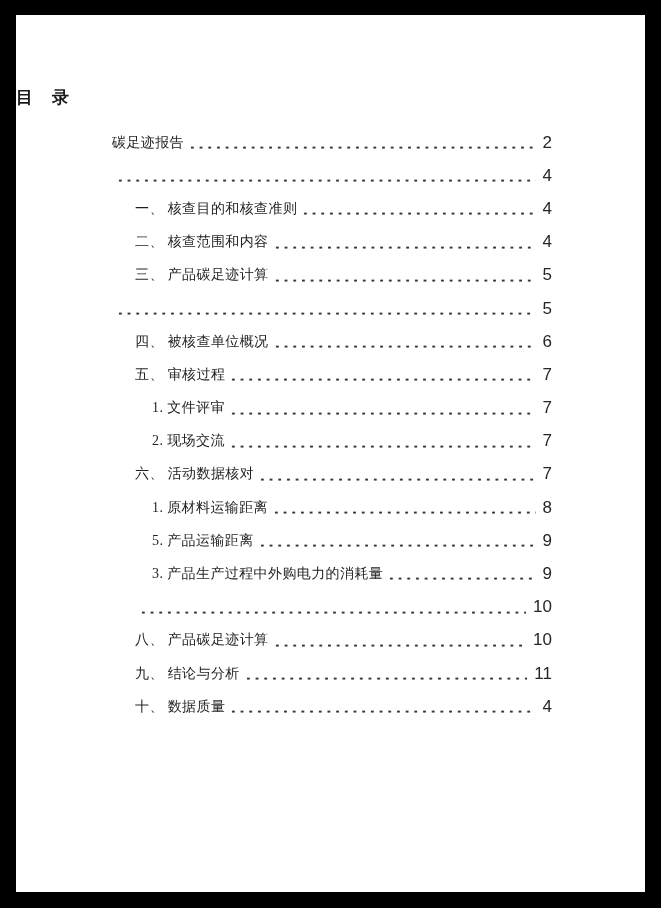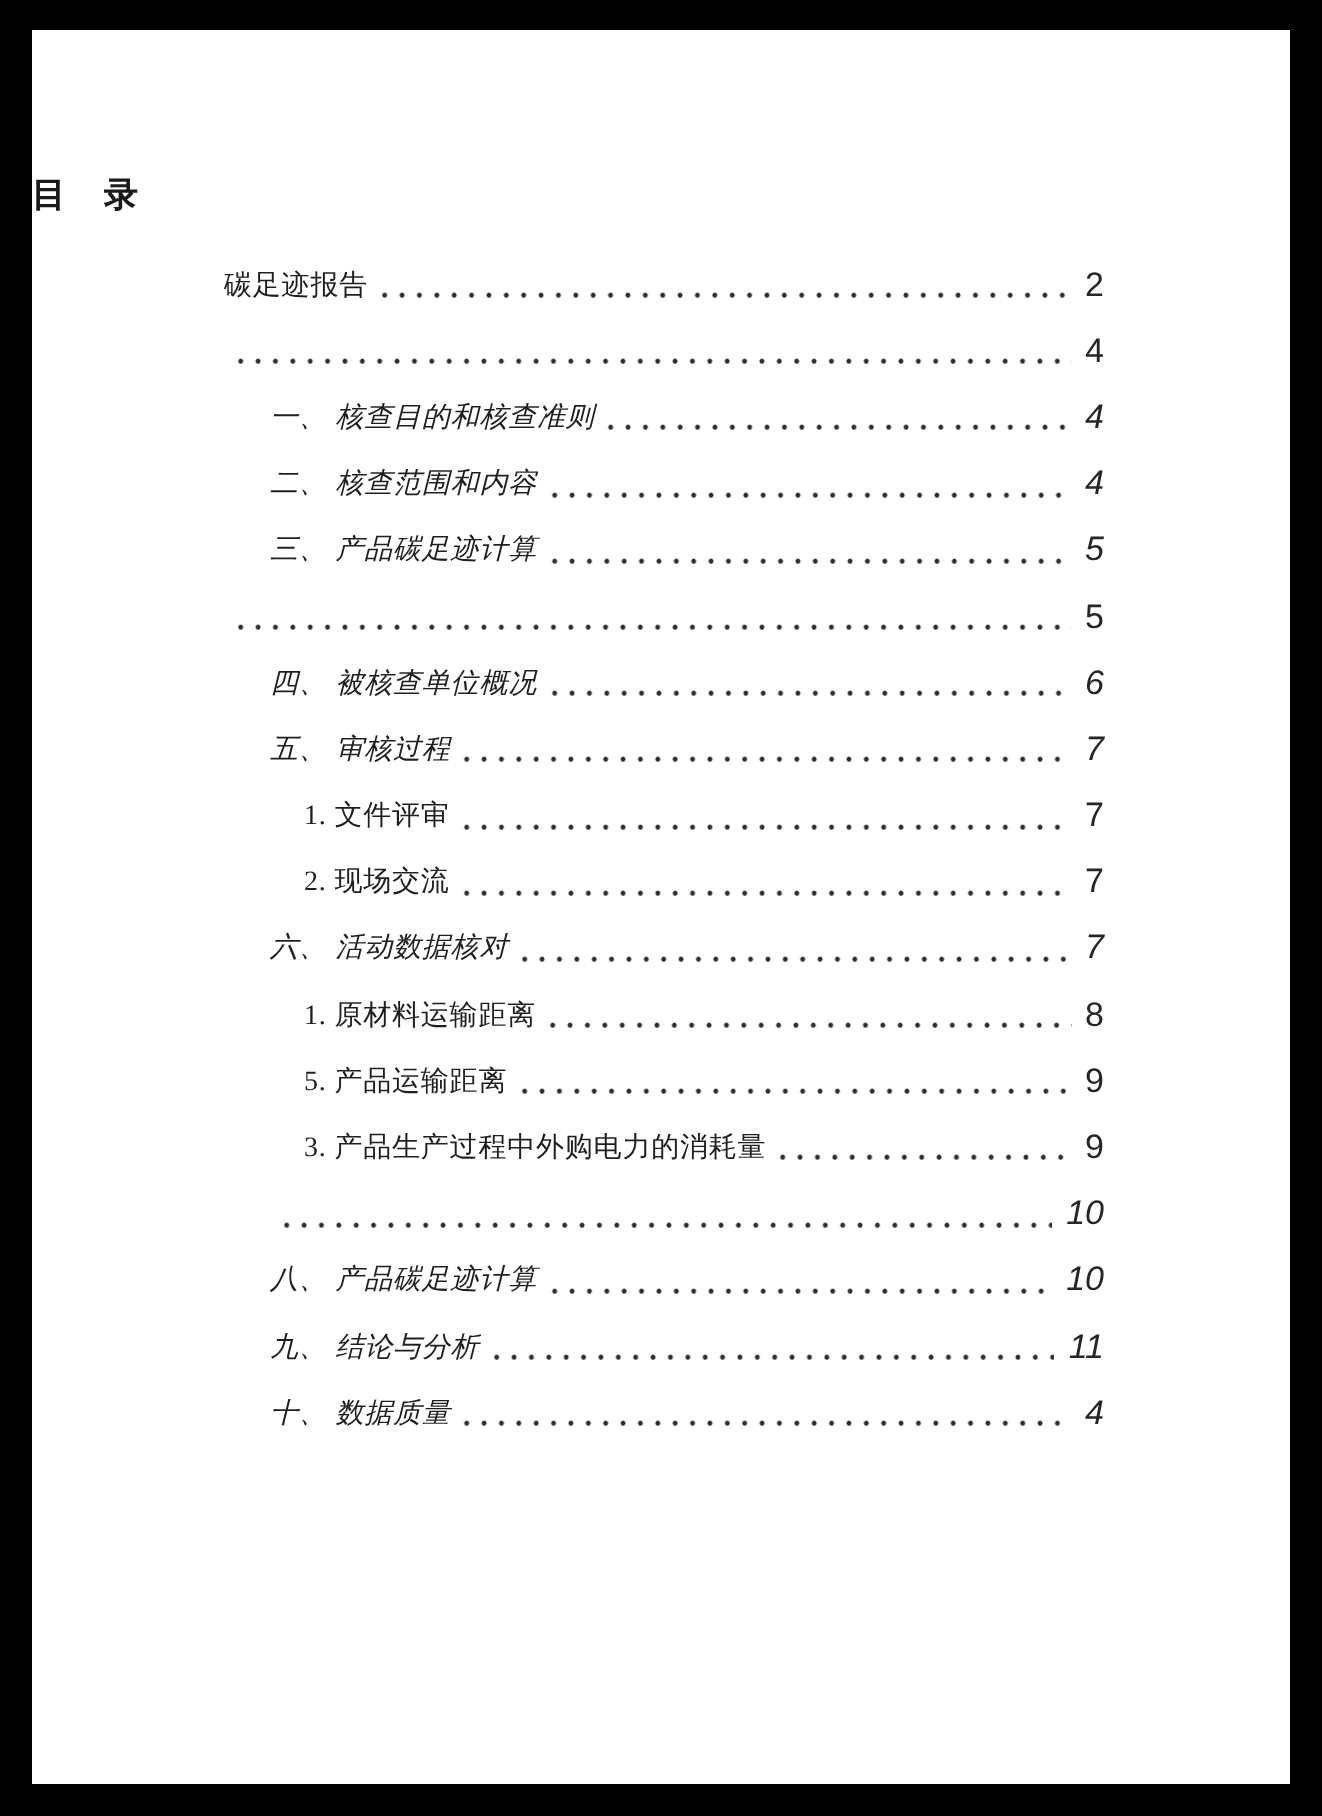--- a/index.html
+++ b/index.html
@@ -49,21 +49,21 @@
   }
   .row .label {
     font-size: 14px;
     letter-spacing: 0.4px;
     white-space: pre;
     flex: 0 0 auto;
   }
   .row.wide .label {
     letter-spacing: 4.3px;
   }
-  .row.lv1 { padding-left: 23px; font-style: italic; }
+  .row.lv1 { padding-left: 23px; }
   .row.lv2 { padding-left: 40px; }
   .leader {
     flex: 1 1 auto;
     align-self: stretch;
     margin: 0 7px 0 4px;
     background-image: radial-gradient(circle, #2e2e2e 1.05px, rgba(0,0,0,0) 1.4px);
     background-size: 8.7px 33.2px;
     background-repeat: repeat-x;
     background-position: 0 5px;
   }

